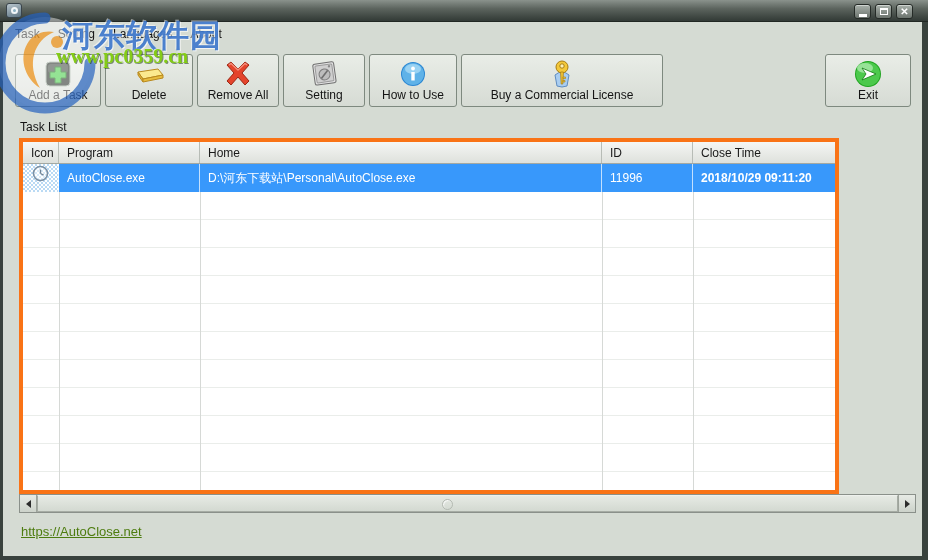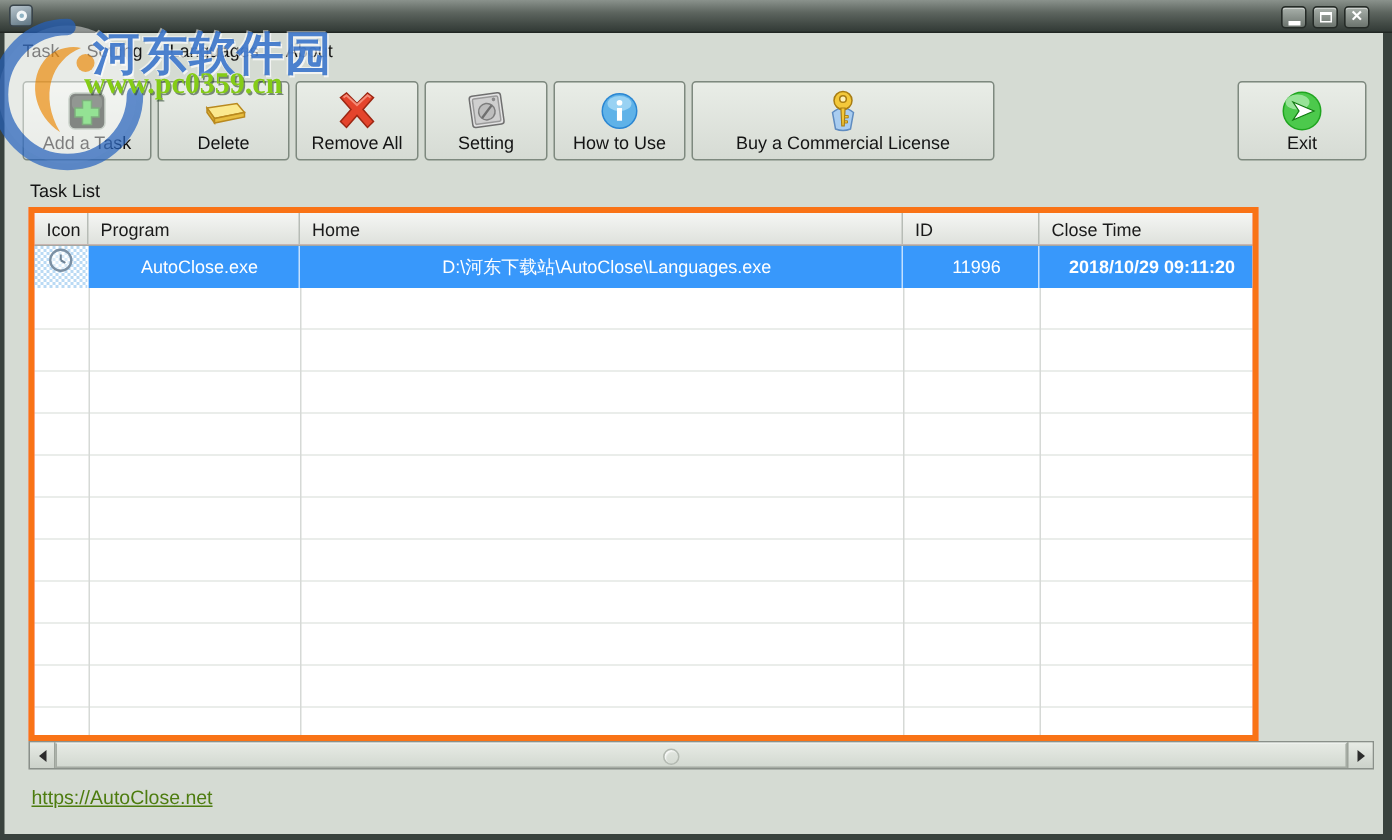--- a/index.html
+++ b/index.html
@@ -45,21 +45,21 @@
   .section-label { position:absolute; left:17px; top:98px; font-size:12px; color:#141414; }
   .table { position:absolute; left:16px; top:116px; width:820px; height:356px;
     border:4px solid #f97316; background:#fca5a5; overflow:hidden; }
   .thead { display:flex; height:22px; background:linear-gradient(#f5f6f4,#dee1dc);
     border-bottom:1px solid #a3a8a2; font-size:12px; color:#1a1a1a; }
   .th { padding:4px 0 0 8px; border-right:1px solid #b7bcb6; overflow:hidden; white-space:nowrap; }
   .th:last-child { border-right:none; }
   .col-icon { width:36px; } .col-program { width:141px; } .col-path { width:402px; }
   .col-id { width:91px; } .col-time { flex:1; }
   .tbody { position:relative; height:333px;
-    background:repeating-linear-gradient(180deg, #fff 0 27px, #eaedea 27px 28px);text-align:center; }
+    background:repeating-linear-gradient(180deg, #fff 0 27px, #eaedea 27px 28px); }
   .vline { position:absolute; top:0; bottom:0; width:1px; background:#d6d9d6; }
   .vl1{left:36px;} .vl2{left:177px;} .vl3{left:579px;} .vl4{left:670px;}
   .row { position:absolute; left:0; top:0; width:100%; height:28px; display:flex;
     background:#3898fb; color:#fff; font-size:12px; }
   .cell { line-height:28px; padding-left:8px; white-space:nowrap; overflow:hidden;
     border-right:1px solid rgba(255,255,255,.7); }
   .cell:last-child { border-right:none;font-weight:bold; }
   .cell-icon { padding:0; display:flex; align-items:center; justify-content:center;
     background:repeating-conic-gradient(#ffffff 0% 25%, #badaf4 0% 50%);
     background-size:4px 4px; }
@@ -229,21 +229,21 @@
           <div class="cell cell-icon col-icon">
             <span>
               <svg width="17" height="17" viewBox="0 0 17 17">
                 <circle cx="8.5" cy="8.5" r="7" fill="rgba(255,255,255,0.45)" stroke="#7b90a4" stroke-width="1.6"></circle>
                 <line x1="8.5" y1="8.5" x2="8.5" y2="4.6" stroke="#6e8396" stroke-width="1.4"></line>
                 <line x1="8.5" y1="8.5" x2="11.6" y2="10.2" stroke="#6e8396" stroke-width="1.4"></line>
               </svg>
             </span>
           </div>
           <div class="cell col-program">AutoClose.exe</div>
-          <div class="cell col-path">D:\河东下载站\AutoClose\Languages.exe</div>
+          <div class="cell col-path">D:\河东下载站\Personal\AutoClose.exe</div>
           <div class="cell col-id">11996</div>
           <div class="cell col-time">2018/10/29 09:11:20</div>
         </div>
       </div>
     </div>
 
     <div class="hscroll">
       <span class="sb-btn sb-left">
           <span class="tri-left"></span>
         </span>

